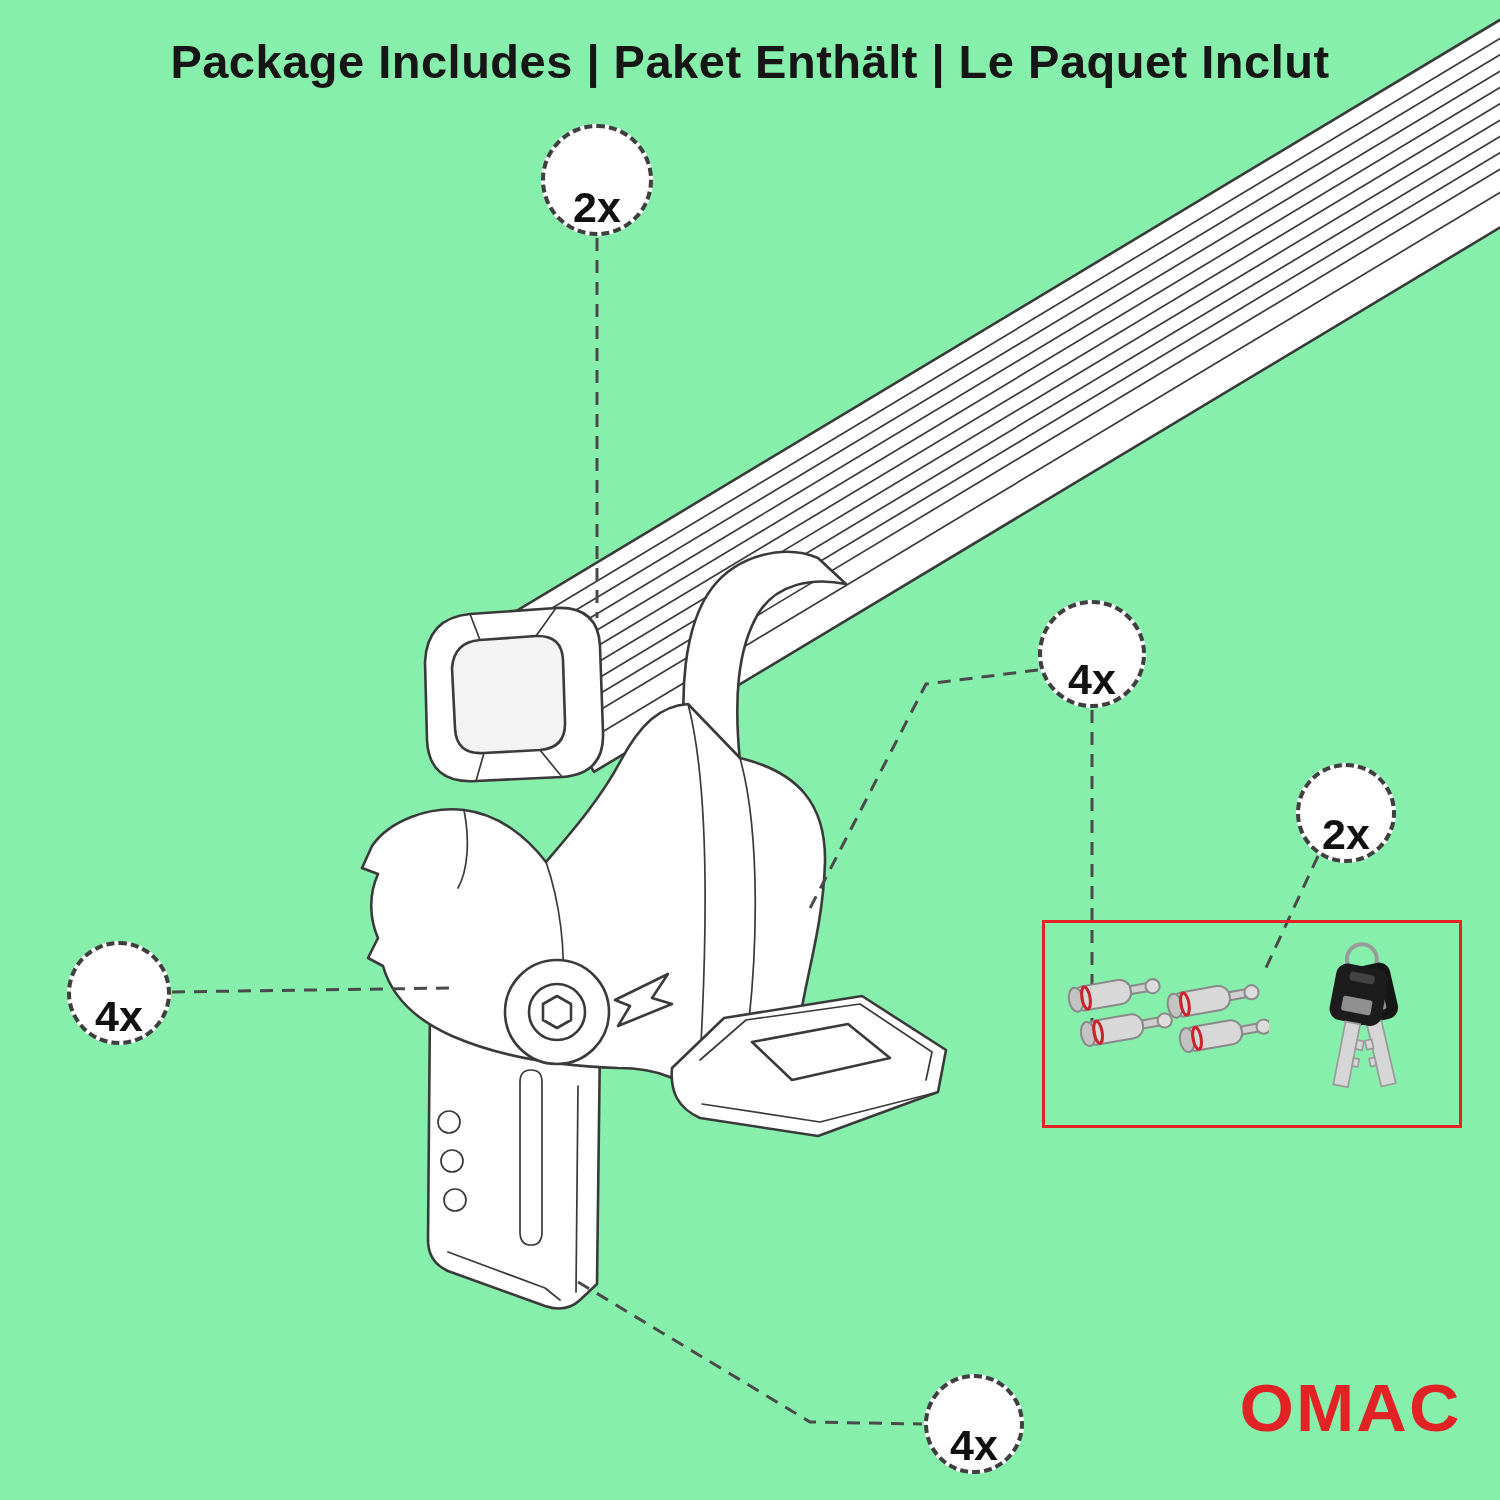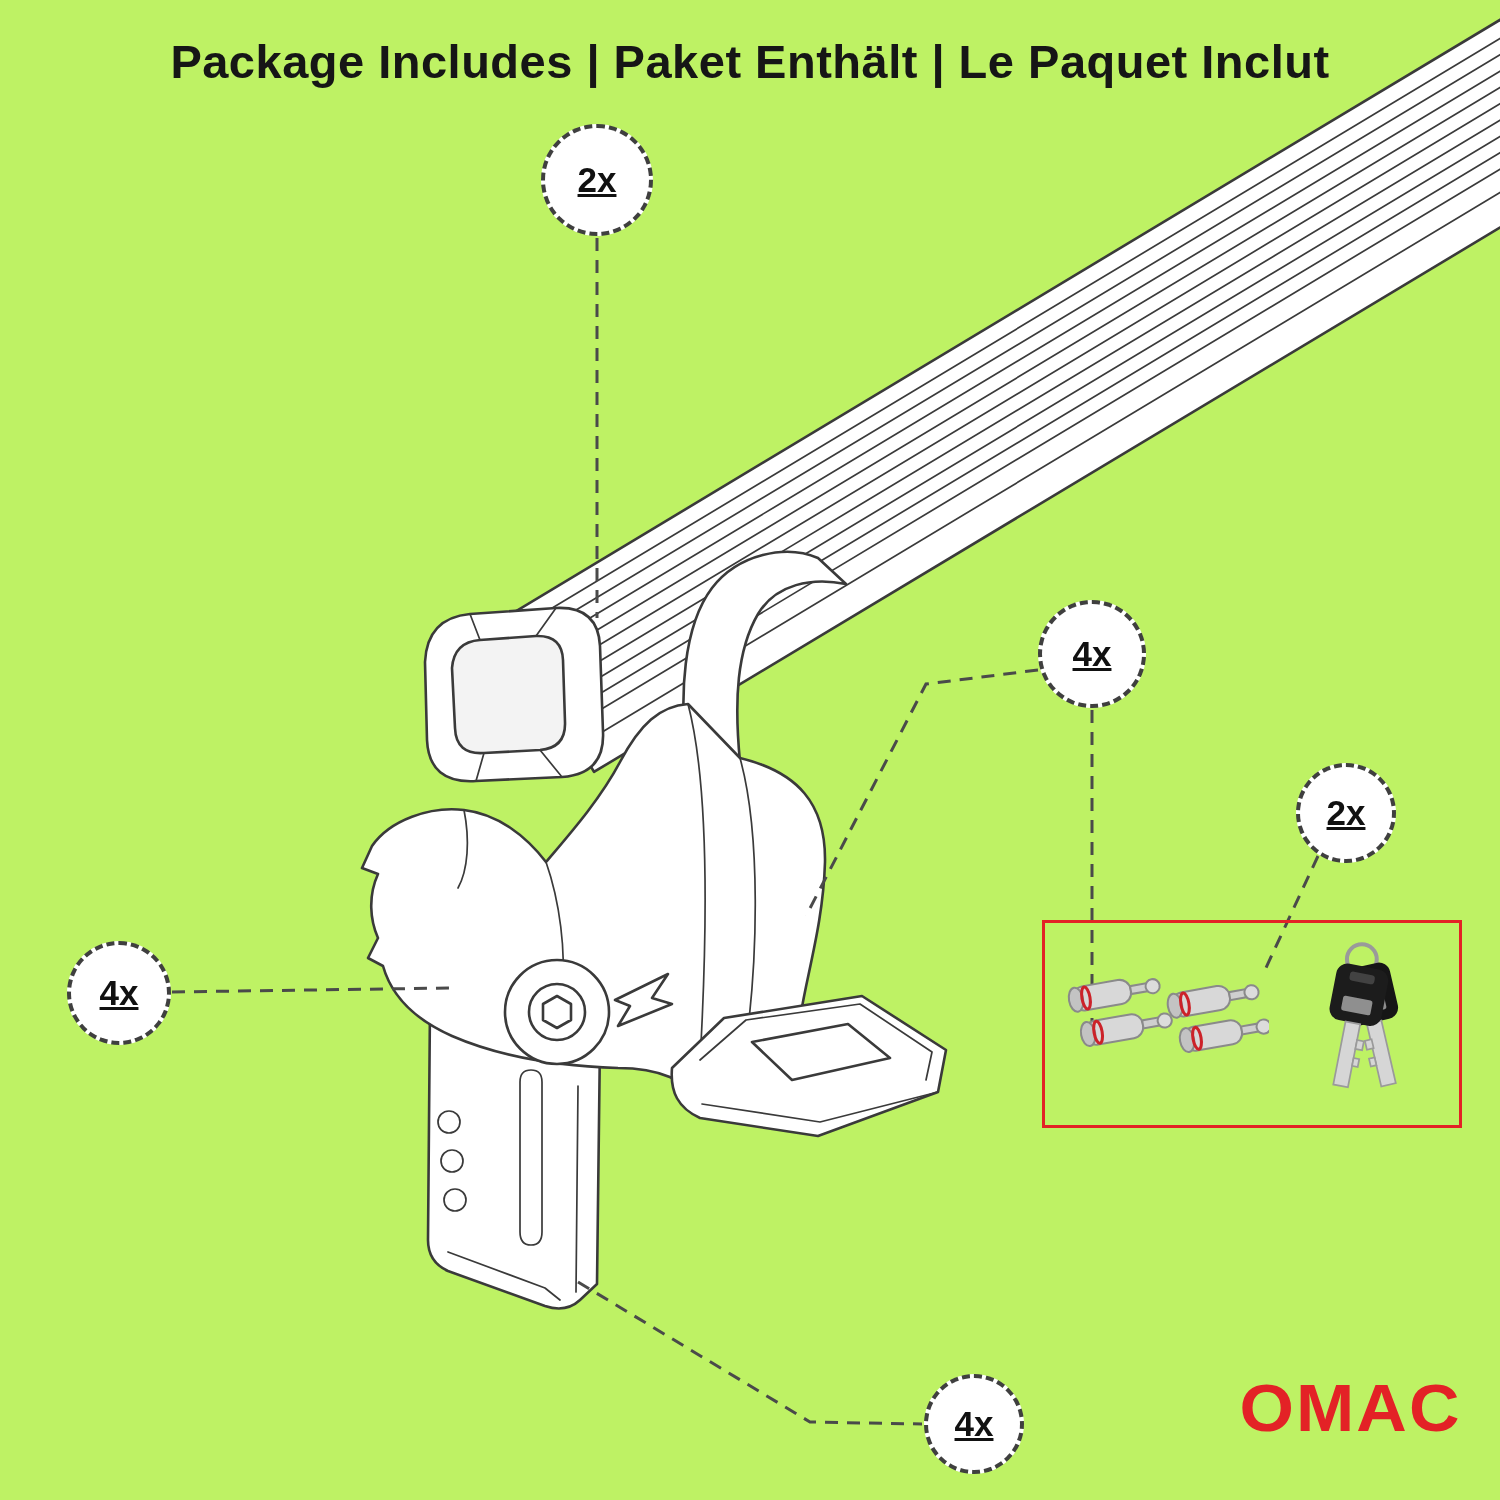--- a/index.html
+++ b/index.html
@@ -1,32 +1,32 @@
 <!DOCTYPE html>
 <html style="--accent-red: #e32226; --drawing-line: #3a3a3a;"><head>
 <meta charset="utf-8">
 <style>
   html,body{margin:0;padding:0;background:#fff;}
   .canvas{
-    position:relative;width:1500px;height:1500px;background:#bef264;overflow:hidden;
+    position:relative;width:1500px;height:1500px;background:#86efac;overflow:hidden;
     font-family:"Liberation Sans",sans-serif;
   }
   .title{
     position:absolute;top:34px;left:0;right:0;margin:0;text-align:center;
     font-size:47px;font-weight:600;letter-spacing:.5px;color:#161616;
   }
   .scene-svg{position:absolute;left:0;top:0;width:1500px;height:1500px;}
   .draw{fill:#ffffff;stroke:var(--drawing-line,#3a3a3a);stroke-width:2.6;stroke-linejoin:round;stroke-linecap:round;}
   .draw-shade{fill:#f3f3f3;stroke:var(--drawing-line,#3a3a3a);stroke-width:2.6;stroke-linejoin:round;stroke-linecap:round;}
   .draw-thin{fill:none;stroke:var(--drawing-line,#3a3a3a);stroke-width:1.7;stroke-linejoin:round;stroke-linecap:round;}
   .dash-line{fill:none;stroke:#4a4a4a;stroke-width:3;stroke-dasharray:13 9;}
   .callout{
     position:absolute;border:4px dashed #3f3f3f;border-radius:50%;background:#fff;
-    display:flex;align-items:center;justify-content:center;box-sizing:border-box;
-    font-weight:700;font-size:35px;color:#111;text-decoration:underline;
+    display:flex;align-items:flex-end;justify-content:center;box-sizing:border-box;
+    font-weight:700;font-size:43px;color:#111;
   }
   .callout-1{left:541px;top:124px;width:112px;height:112px;}
   .callout-2{left:67px;top:941px;width:104px;height:104px;}
   .callout-3{left:1038px;top:600px;width:108px;height:108px;}
   .callout-4{left:1296px;top:763px;width:100px;height:100px;}
   .callout-5{left:924px;top:1374px;width:100px;height:100px;}
   .hardware-box{
     position:absolute;left:1042px;top:920px;width:420px;height:208px;box-sizing:border-box;
     border:3px solid var(--accent-red,#e32226);background:transparent;
     display:flex;align-items:center;justify-content:space-between;padding:8px 10px 8px 12px;

